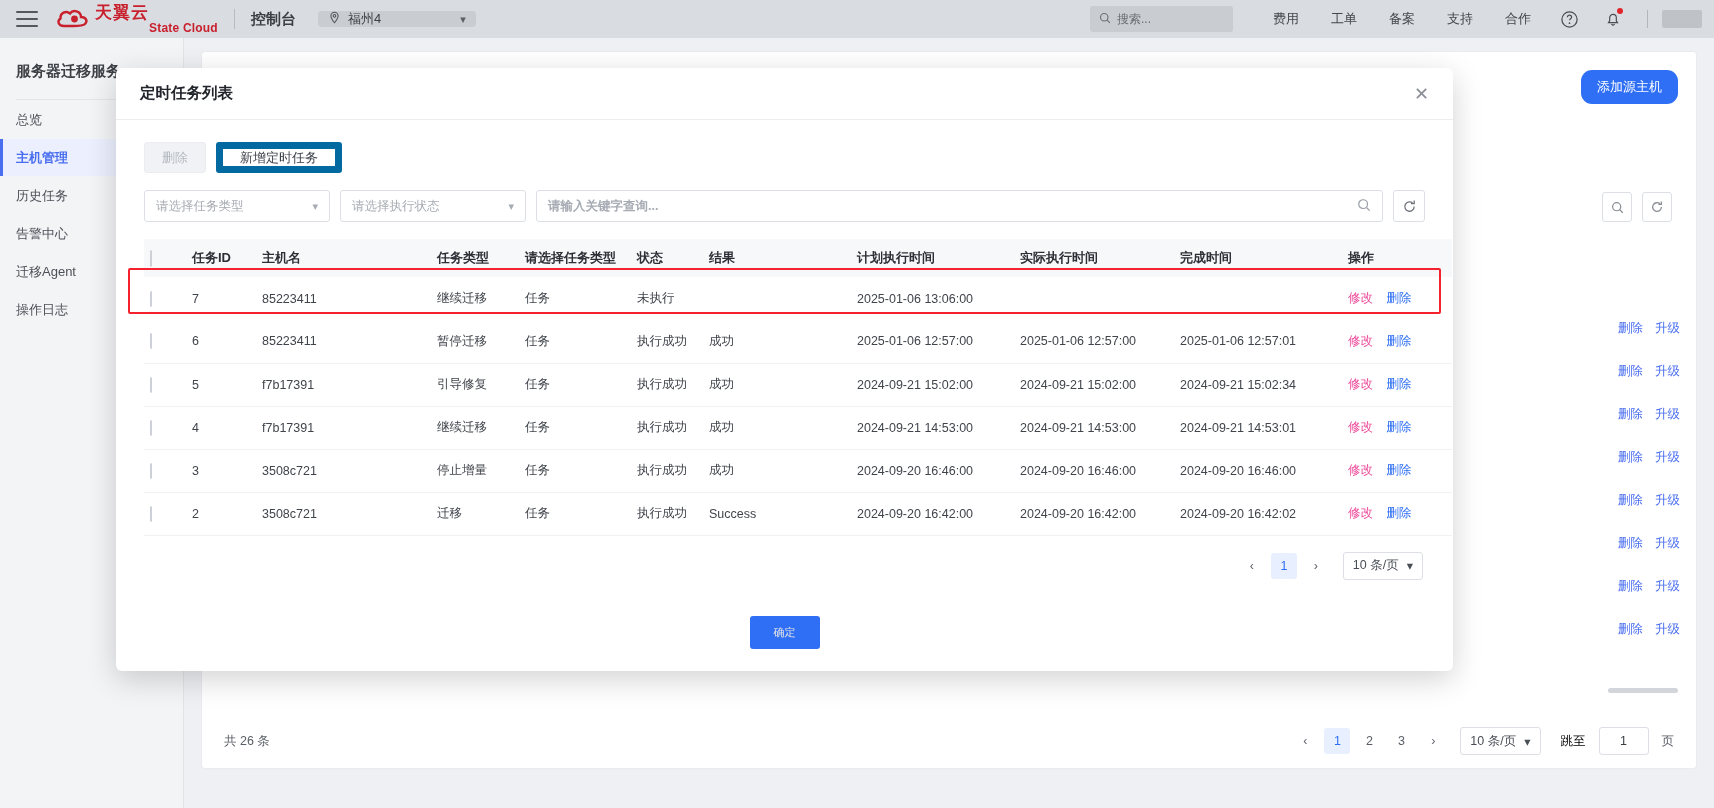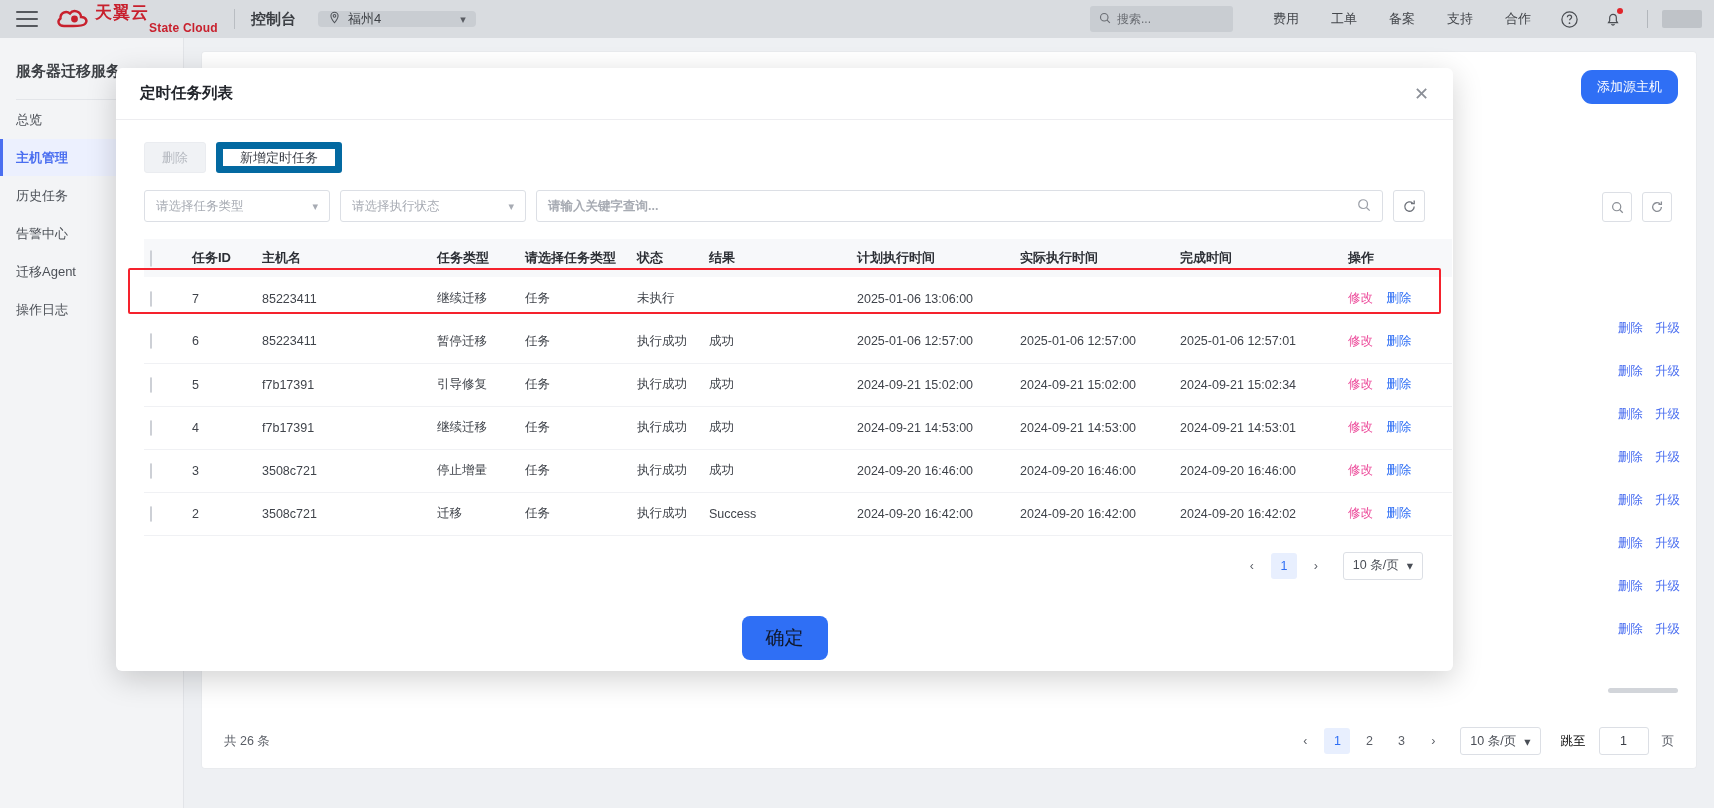--- a/index.html
+++ b/index.html
@@ -168,21 +168,21 @@
   .cbx { width: 14px; height: 14px; border: 1px solid #cdd0d6; border-radius: 2px; background: #fff; cursor: pointer; }
   .ok { color: #26cf8e; }
   .act { color: #ec4899; cursor: pointer; margin-right: 10px; font-size: 12.5px; }
   .act.del { color: #2f6ff5; margin-right: 0; }
   .hl-wrap { position: absolute; left: 12px; top: 200px; width: 1313px; height: 46px;
     border: 2px solid #f5222d; border-radius: 2px; pointer-events: none; z-index: 3; }
 
   .modal-pager { display: flex; align-items: center; justify-content: flex-end;
     gap: 6px; margin-top: 16px; padding-right: 2px; }
   .modal-foot { display: flex; justify-content: center; margin-top: 36px; }
-  .btn-primary { background: #2f6ff5; color: #0f172a; font-size: 19px; border-radius: 8px;
+  .btn-primary { background: #2f6ff5; color: #e5e5e5; font-size: 11px; border-radius: 3px;
     padding: 9px 24px; cursor: pointer; }
 
   .c0{width:42px;} .c1{width:70px;} .c2{width:175px;} .c3{width:88px;}
   .c4{width:112px;} .c5{width:72px;} .c6{width:148px;} .c7{width:163px;}
   .c8{width:160px;} .c9{width:168px;margin-left:41px;} .c10{width:110px;}
 </style>
 </head>
 <body>
 
 <div class="app">

